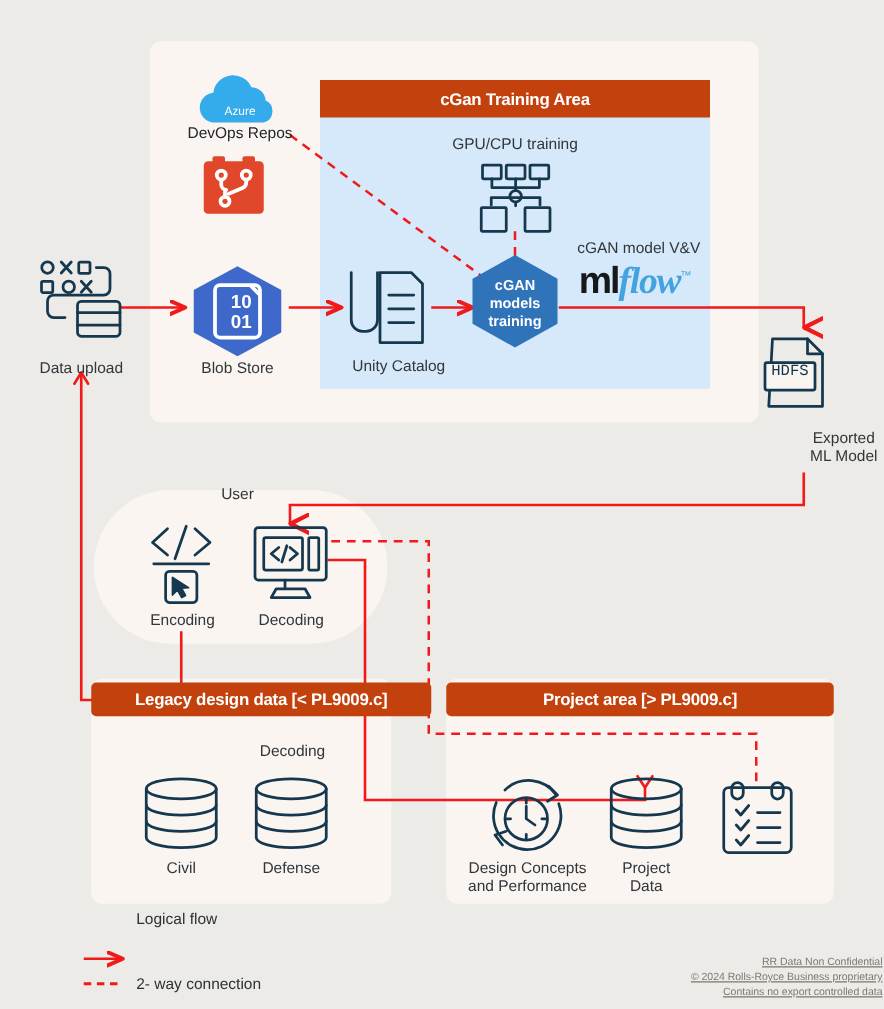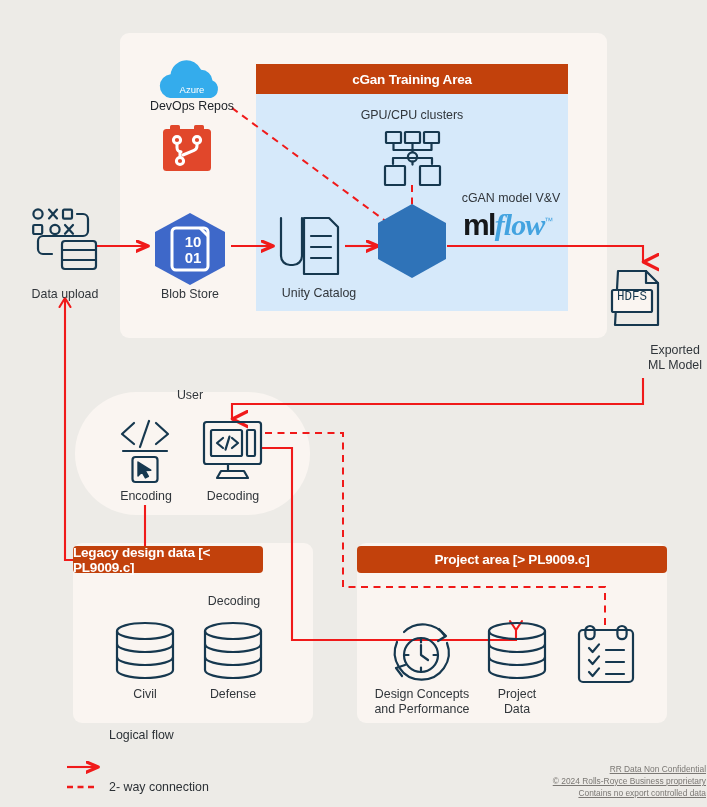--- a/index.html
+++ b/index.html
@@ -291,28 +291,33 @@
         <path d="M17,32.4 v-4"></path>
       </g>
     </g>
   </svg>
 
   <div class="node" style="left:157px; top:55px; width:70px; height:48px;">
     <span class="azure-txt" style="top:29px;">Azure</span>
   </div>
   <div class="cap dark" style="left:132px; top:99px; width:120px;">DevOps Repos</div>
 
-  <div class="cap" style="left:352px; top:108px; width:120px;">GPU/CPU clusters</div>
+  <div class="cap" style="left:352px; top:108px; width:120px;">GPU/CPU training</div>
 
   <div class="cap" style="left:446px; top:191px; width:130px;">cGAN model V&amp;V</div>
 
   <div class="mlflow" style="left:463px; top:208px;">
     <span class="ml">ml</span><span class="flow">flow</span><span class="tm">™</span>
   </div>
 
+  <div class="node" style="left:378px; top:222px; width:68px; height:46px;">
+    <span class="hexlabel">cGAN
+models
+training</span>
+  </div>
 
   <div class="cap" style="left:259px; top:286px; width:120px;">Unity Catalog</div>
 
   <div class="cap" style="left:15px; top:287px; width:100px;">Data upload</div>
 
   <div class="cap" style="left:140px; top:287px; width:100px;">Blob Store</div>
 
   <div class="node" style="left:175px; top:229px; width:36px; height:42px; display:flex; align-items:center; justify-content:center;">
     <span style="color:#ffffff; font-size:15px; font-weight:bold; line-height:1.05; text-align:center; white-space:pre-line;">10
 01</span>
@@ -322,21 +327,21 @@
     <span style="color:#16384f; font-size:12.5px;">HDFS</span>
   </div>
 
   <div class="cap" style="left:628px; top:343px; width:94px;">Exported
 ML Model</div>
 
   <div class="cap" style="left:155px; top:388px; width:70px;">User</div>
   <div class="cap" style="left:103px; top:489px; width:86px;">Encoding</div>
   <div class="cap" style="left:190px; top:489px; width:86px;">Decoding</div>
 
-  <div class="panel-hdr" style="left:73px; top:546px; width:190px; height:27px;">Legacy design data [&lt; PL9009.c]</div>
+  <div class="panel-hdr" style="left:73px; top:546px; width:272px; height:27px;">Legacy design data [&lt; PL9009.c]</div>
   <div class="cap" style="left:191px; top:594px; width:86px;">Decoding</div>
   <div class="cap" style="left:105px; top:687px; width:80px;">Civil</div>
   <div class="cap" style="left:193px; top:687px; width:80px;">Defense</div>
 
   <div class="panel-hdr" style="left:357px; top:546px; width:310px; height:27px;">Project area [&gt; PL9009.c]</div>
   <div class="cap" style="left:364px; top:687px; width:116px;">Design Concepts
 and Performance</div>
   <div class="cap" style="left:477px; top:687px; width:80px;">Project
 Data</div>
 

